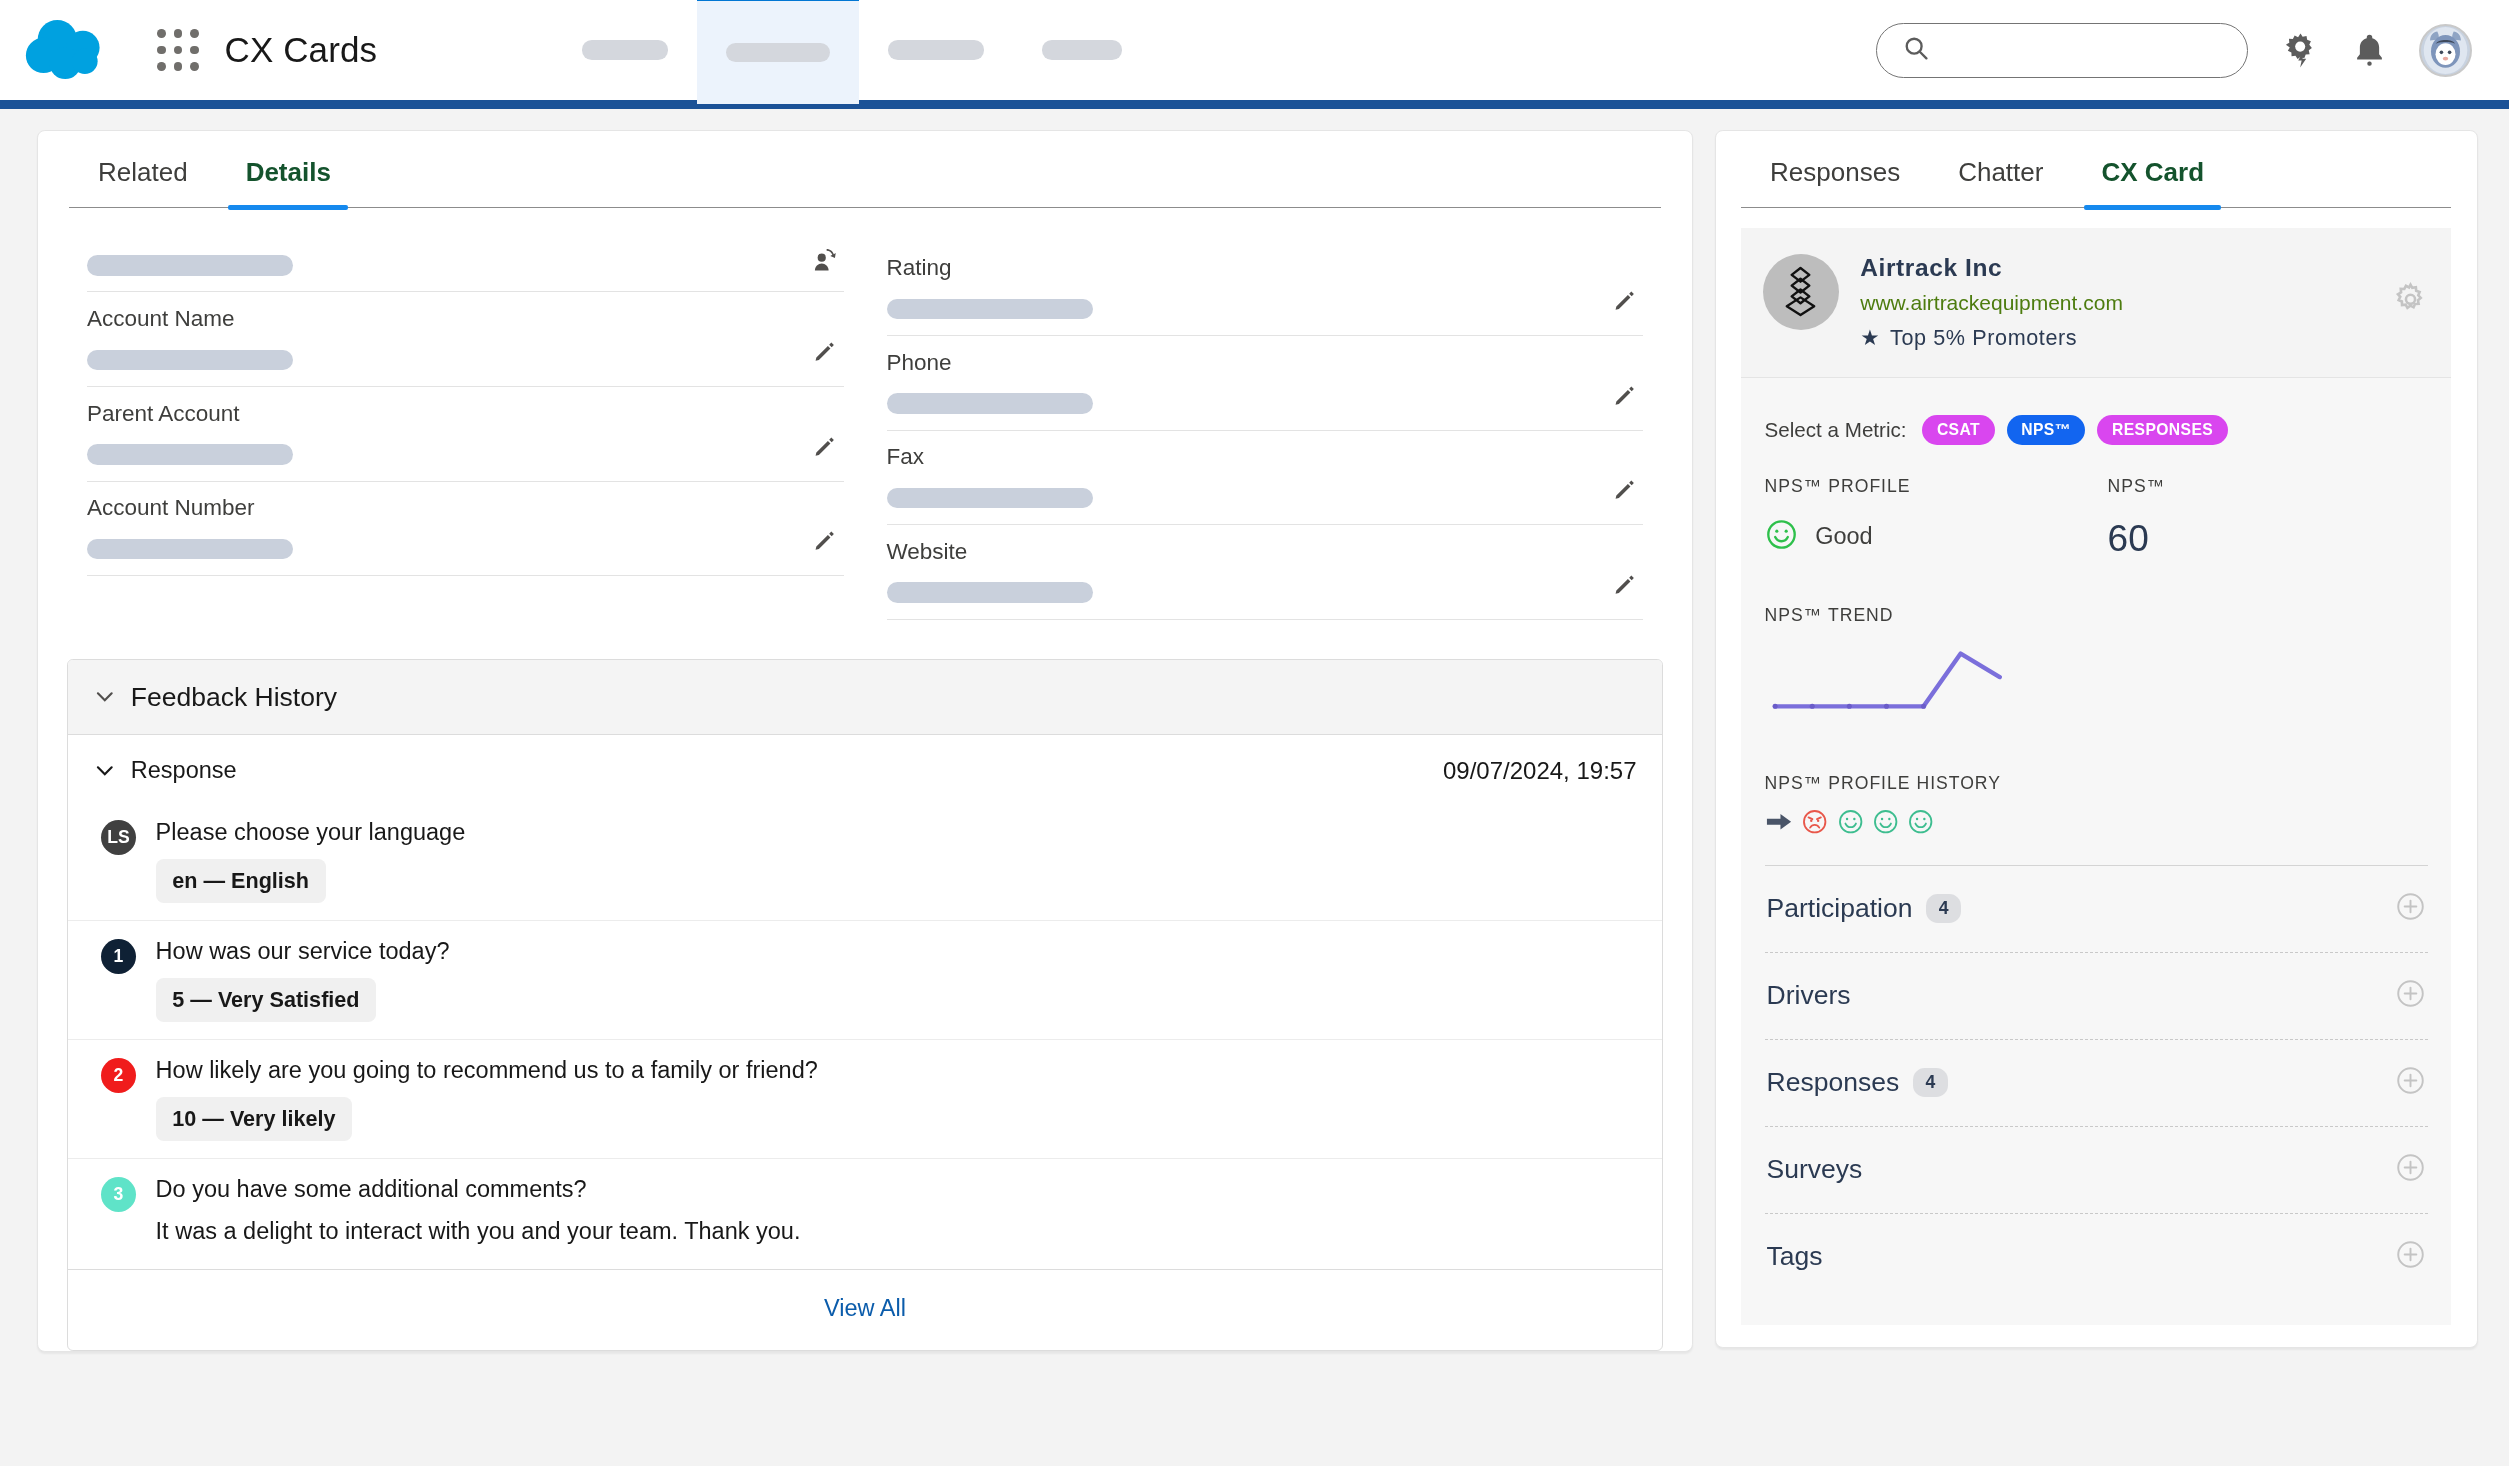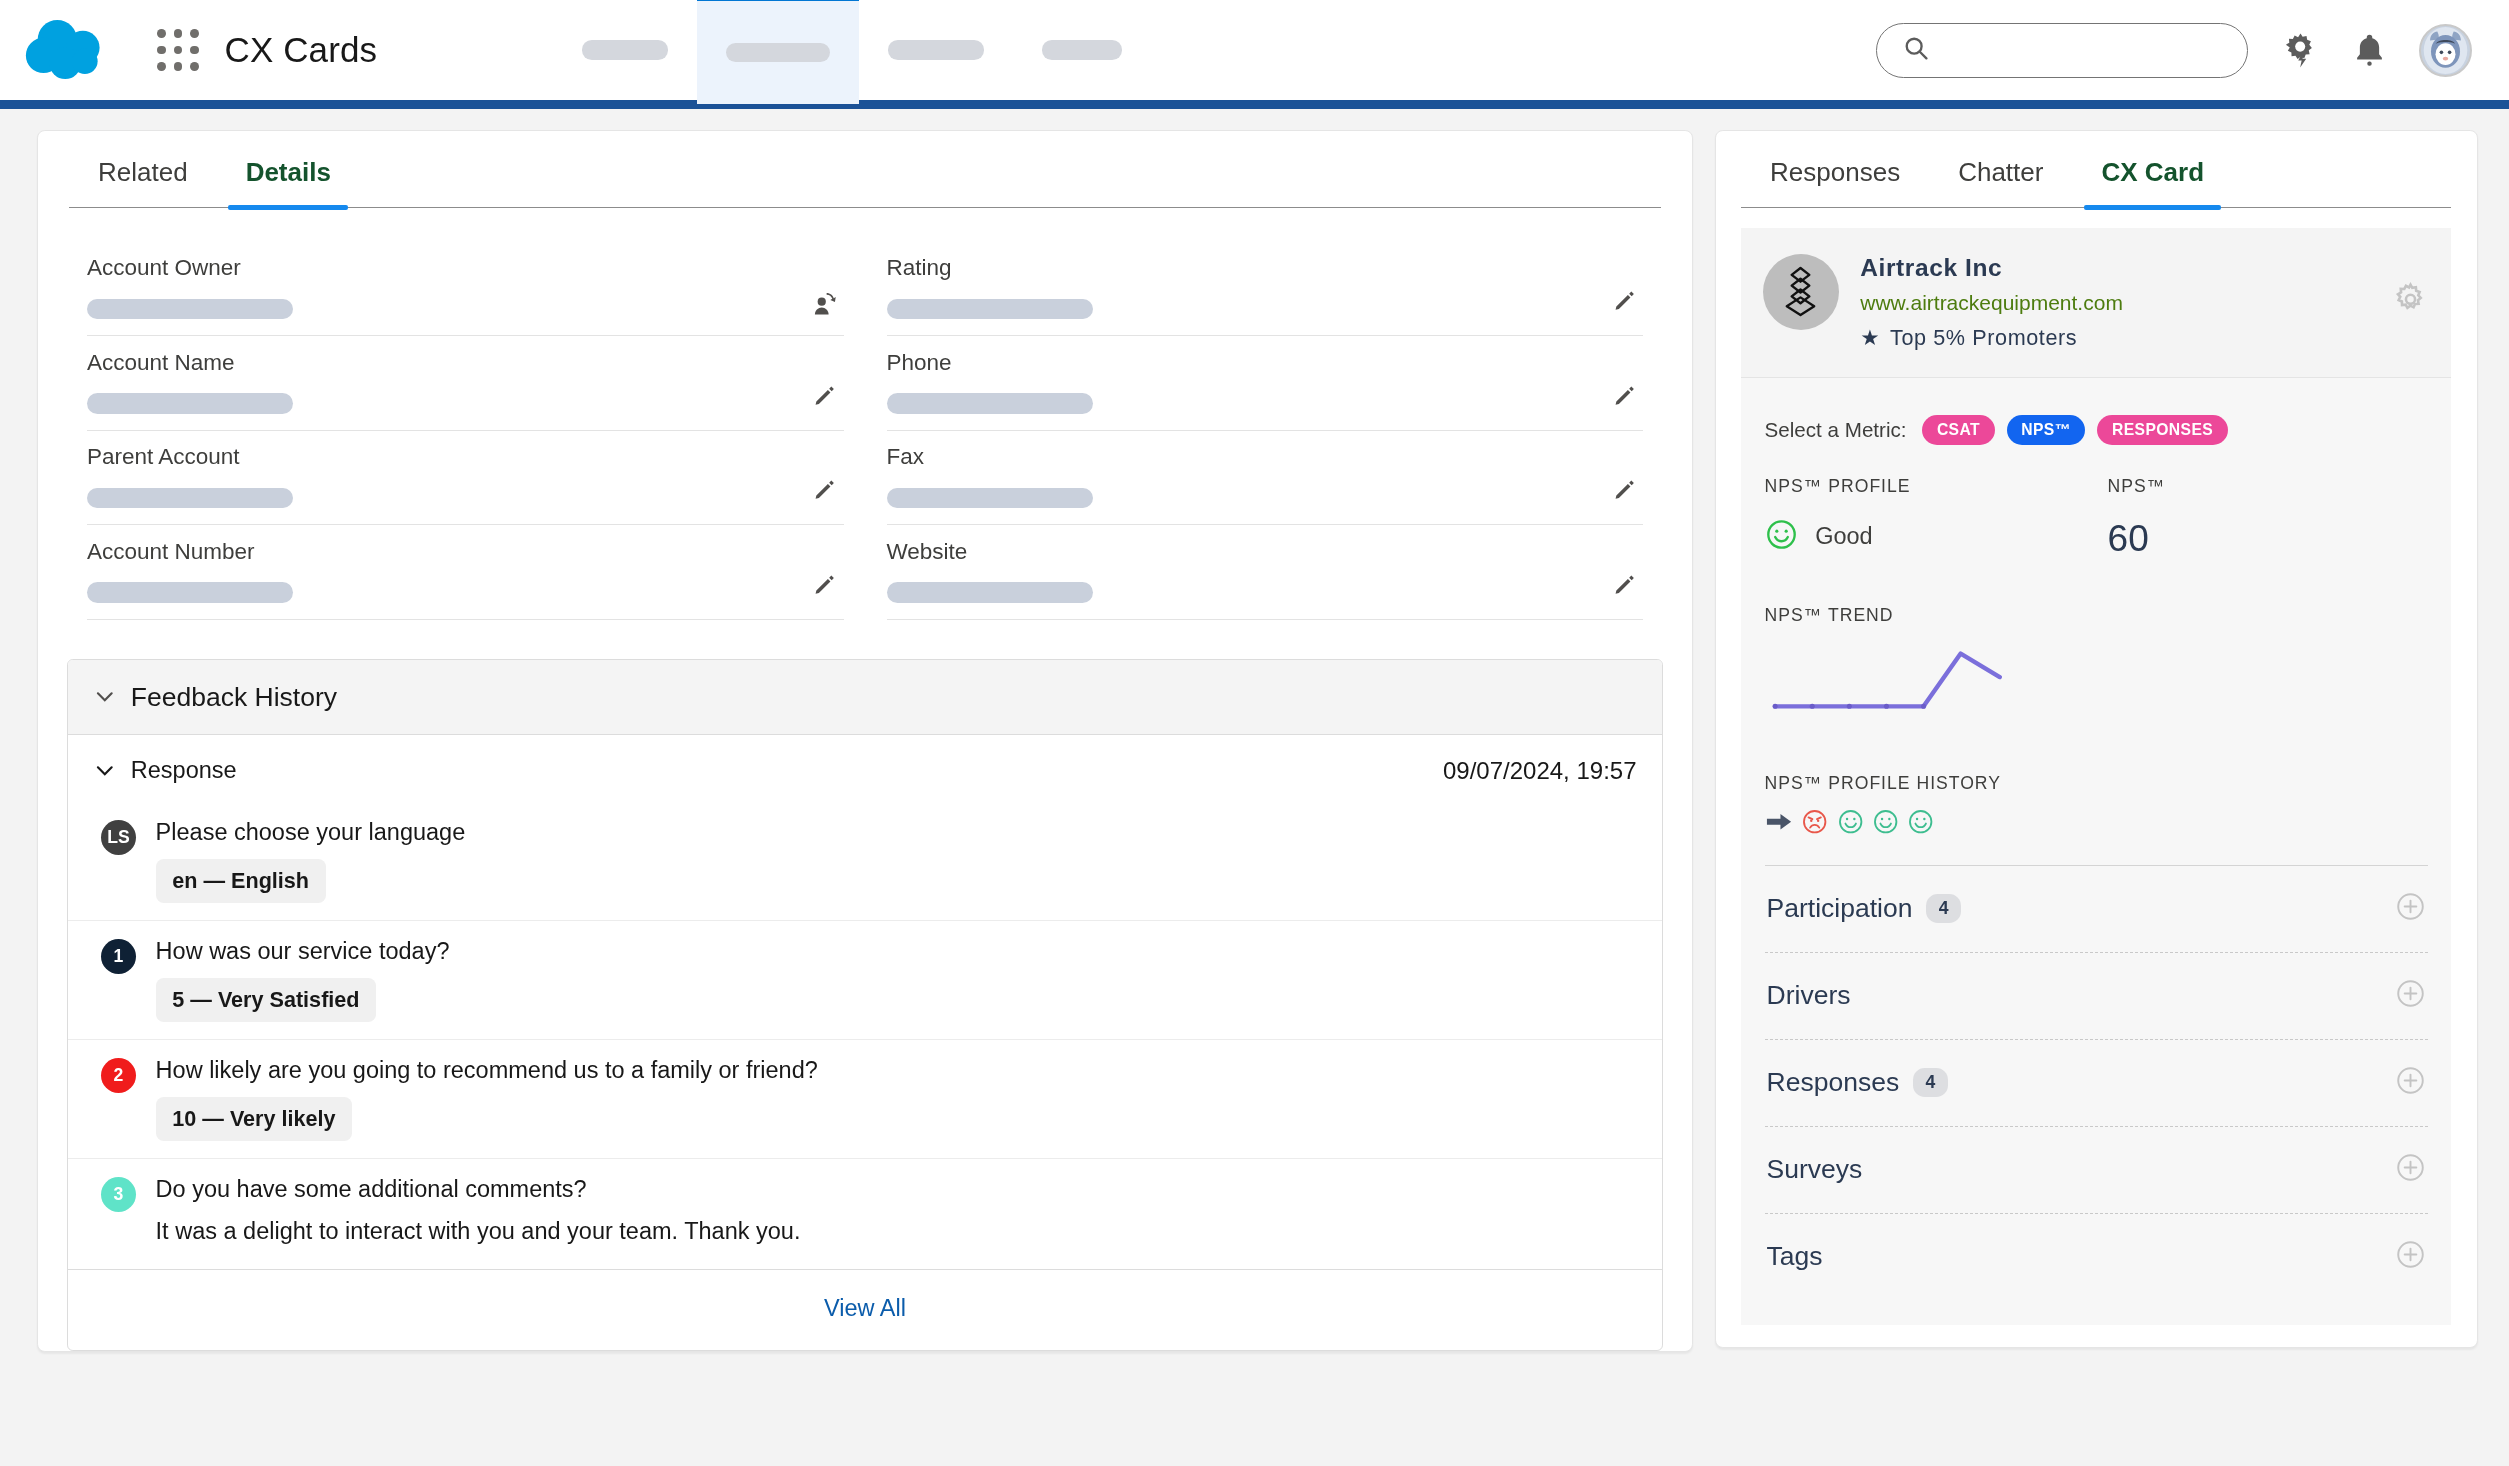--- a/index.html
+++ b/index.html
@@ -313,21 +313,21 @@
   .metric-row {
     display: flex; align-items: center; gap: 11.8px;
     margin-top: 15.7px;
   }
   .metric-label { font-size: 20.6px; color: #3e3e3c; margin-right: 3.9px; }
   .metric-pill {
     border-radius: 15.7px;
     padding: 5.9px 14.7px;
     font-size: 15.7px;
     color: #fff;
-    background: #ec4899;
+    background: #d946ef;
     font-weight: bold;
     letter-spacing: 0.4px;
     cursor: pointer;
   }
   .metric-pill.active { background: #1265f0; }
 
   .nps-cols { display: flex; margin-top: 31px; }
   .nps-col { flex: 0 0 auto; }
   .nps-col.c1 { width: 343px; }
   .col-head {
@@ -467,21 +467,20 @@
 
     <div class="tabstrip">
       <div class="tab-item neutral">Related</div>
       <div class="tab-item active">Details</div>
     </div>
 
     <div class="fields-wrap">
 
       <div class="fields-col">
         <div class="field-row">
-          <div class="field-label">Account Owner</div>
           <div class="field-value-ph"></div>
           <span class="field-edit">
             <svg viewBox="0 0 28 28" fill="#514f4d">
                 <circle cx="12" cy="14" r="4.2"></circle>
                 <path d="M5 27c0-4 3.3-7 7-7s7 3 7 7z"></path>
                 <path d="M17 5c3.5 0 6.5 2.4 7.3 5.6l2-1.4-.8 5.2-4.7-2.2 2-1.1C22 8.7 19.7 7 17 7z"></path>
               </svg>
           </span>
         </div>
         <div class="field-row">

